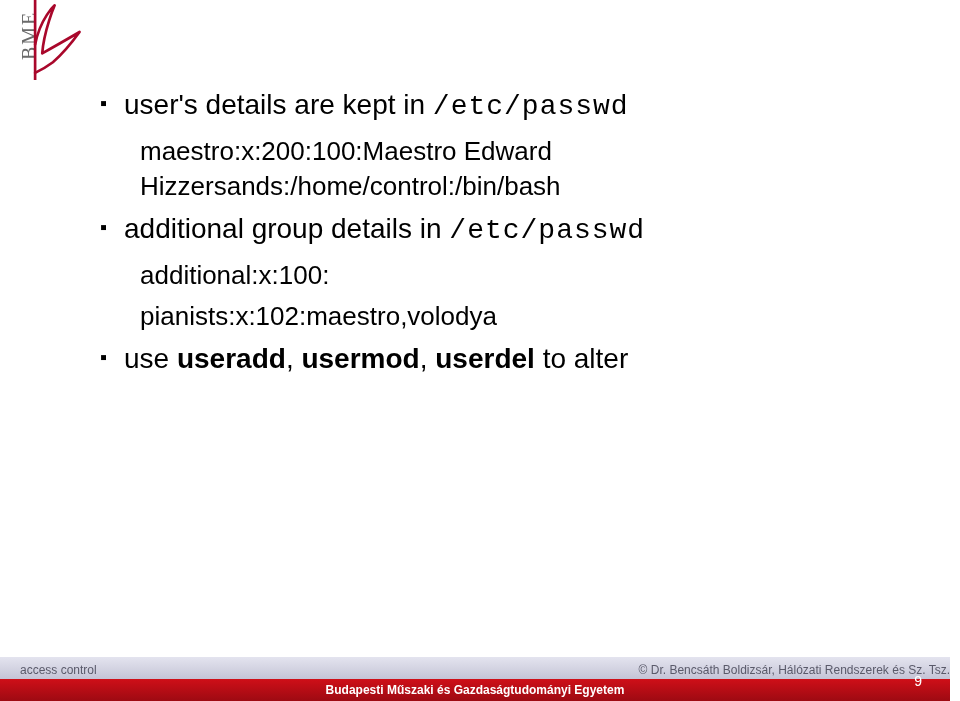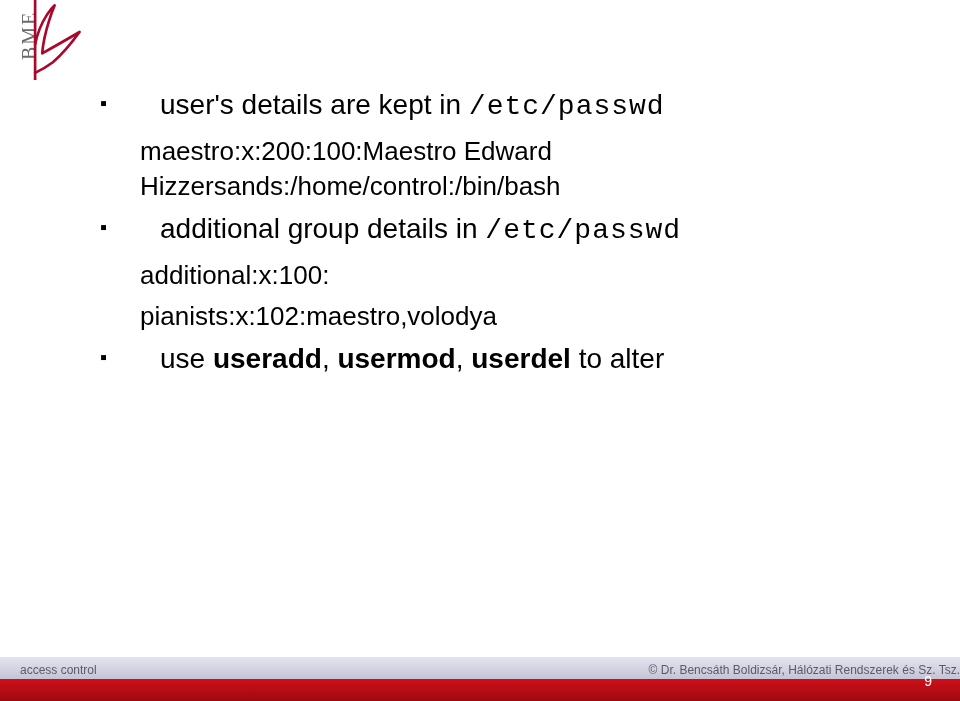--- a/index.html
+++ b/index.html
@@ -17,25 +17,25 @@
   .title {
     position: absolute; left: 100px; top: 6px;
     font-size: 42px; font-weight: bold; color: #d40c17;
   }
   .content {
     position: absolute; left: 100px; top: 86px; right: 40px;
     font-size: 28px; color: #000; line-height: 1.35;
   }
   .bullet1 { display: flex; align-items: flex-start; margin-bottom: 8px; }
   .bullet1 .mark { width: 24px; flex: none; font-size: 20px; line-height: 34px; }
-  .bullet1 .txt { flex: 1; margin-left: 36px; }
+  .bullet1 .txt { flex: 1; }
   .mono { font-family: "Courier New", monospace; letter-spacing: 1px; }
   .sub1 { margin-left: 40px; font-size: 26px; margin-bottom: 6px; white-space: pre-wrap; }
   .footer {
-    position: absolute; left: 0; right: 0; bottom: 0; height: 45px;
+    position: absolute; left: 0; right: 10px; bottom: 0; height: 45px;
   }
   .footer-top {
     position: absolute; left: 0; right: 0; bottom: 22px; height: 22px;
     background: linear-gradient(#e4e4ef, #c4c4d6);
   }
   .footer-bot {
     position: absolute; left: 0; right: 0; bottom: 0; height: 22px;
     background: linear-gradient(#cf0f18, #9d0a12);
   }
   .footer-left {
@@ -95,16 +95,17 @@
       </div>
     </div>
 
   </div>
 
   <div class="footer">
     <div class="footer-top"></div>
     <div class="footer-bot"></div>
     <div class="footer-left">access control</div>
     <div class="footer-mid-top">©   Dr. Bencsáth Boldizsár, Hálózati Rendszerek és Sz. Tsz.</div>
+    <div class="footer-mid-bot">Budapesti Műszaki és Gazdaságtudományi Egyetem</div>
     <div class="footer-page">9</div>
   </div>
 
 </div>
 
 </body></html>

